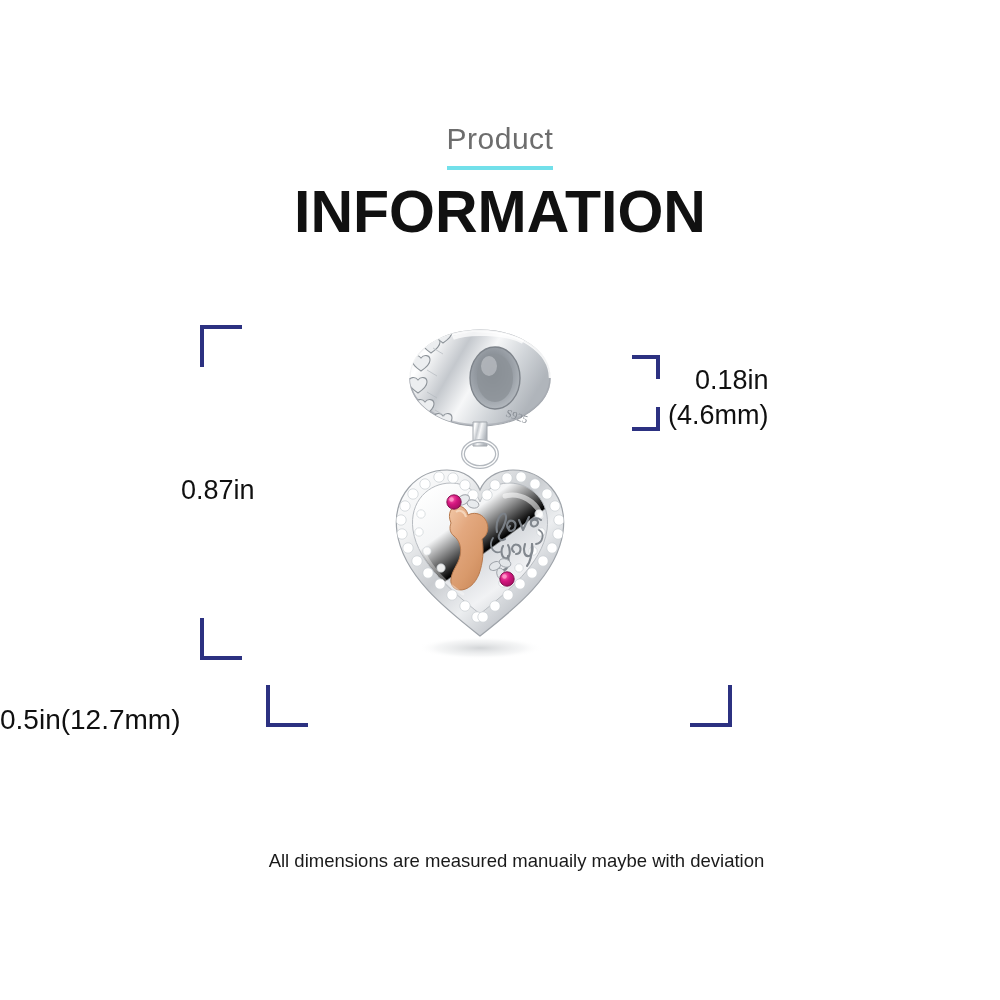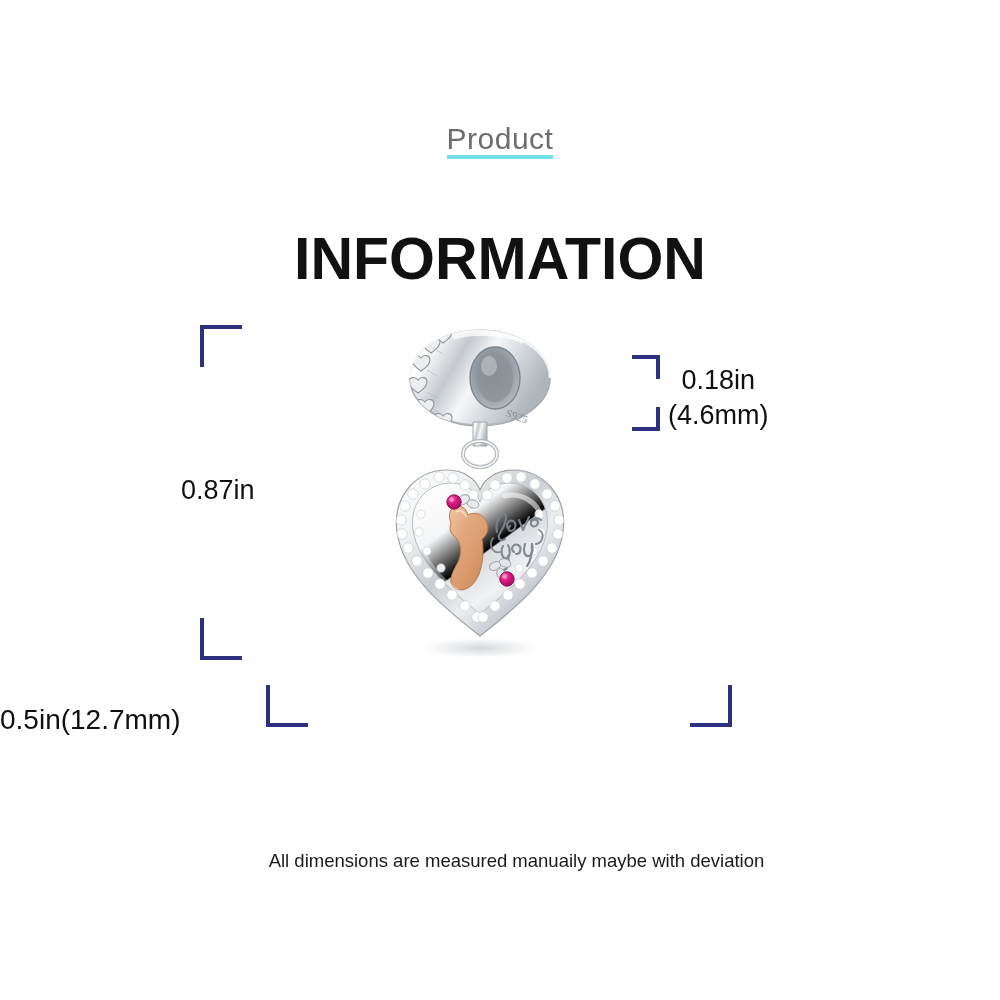--- a/index.html
+++ b/index.html
@@ -17,50 +17,49 @@
   .eyebrow-wrap{
     position:absolute;left:0;right:0;top:124px;
     text-align:center;
   }
   .eyebrow{
     display:inline-block;
     font-size:30px;
     color:#6d6d6d;
     letter-spacing:0.5px;
     line-height:1;
-    padding-bottom:1px;
+    padding-bottom:12px;
     border-bottom:4px solid #72e0ea;
   }
   .title{
     position:absolute;left:0;right:0;top:183px;
     text-align:center;
     font-size:59px;
     font-weight:700;
     color:#111111;
     letter-spacing:0px;
     line-height:1;
-    margin-top:47px;
   }
 
   
   .bracket{position:absolute;}
   .bracket i{position:absolute;background:#2c3181;display:block;}
   .bk-h{height:4px;}
   .bk-v{width:4px;}
 
   
   .dim{
     position:absolute;
     color:#101010;
     font-size:27px;
     line-height:1.30;
     white-space:nowrap;
   }
   .dim-left{left:181px;top:473px;text-align:center;}
-  .dim-right{left:668px;top:363px;text-align:center;}
+  .dim-right{left:668px;top:363px;text-align:right;}
   .dim-bottom{left:0;right:0;top:702px;text-align:left;font-size:28px;}
 
   
   .note{
     position:absolute;left:0;right:0;top:847px;
     text-align:center;
     color:#1a1a1a;
     font-size:18.5px;
     line-height:1.52;
   }

